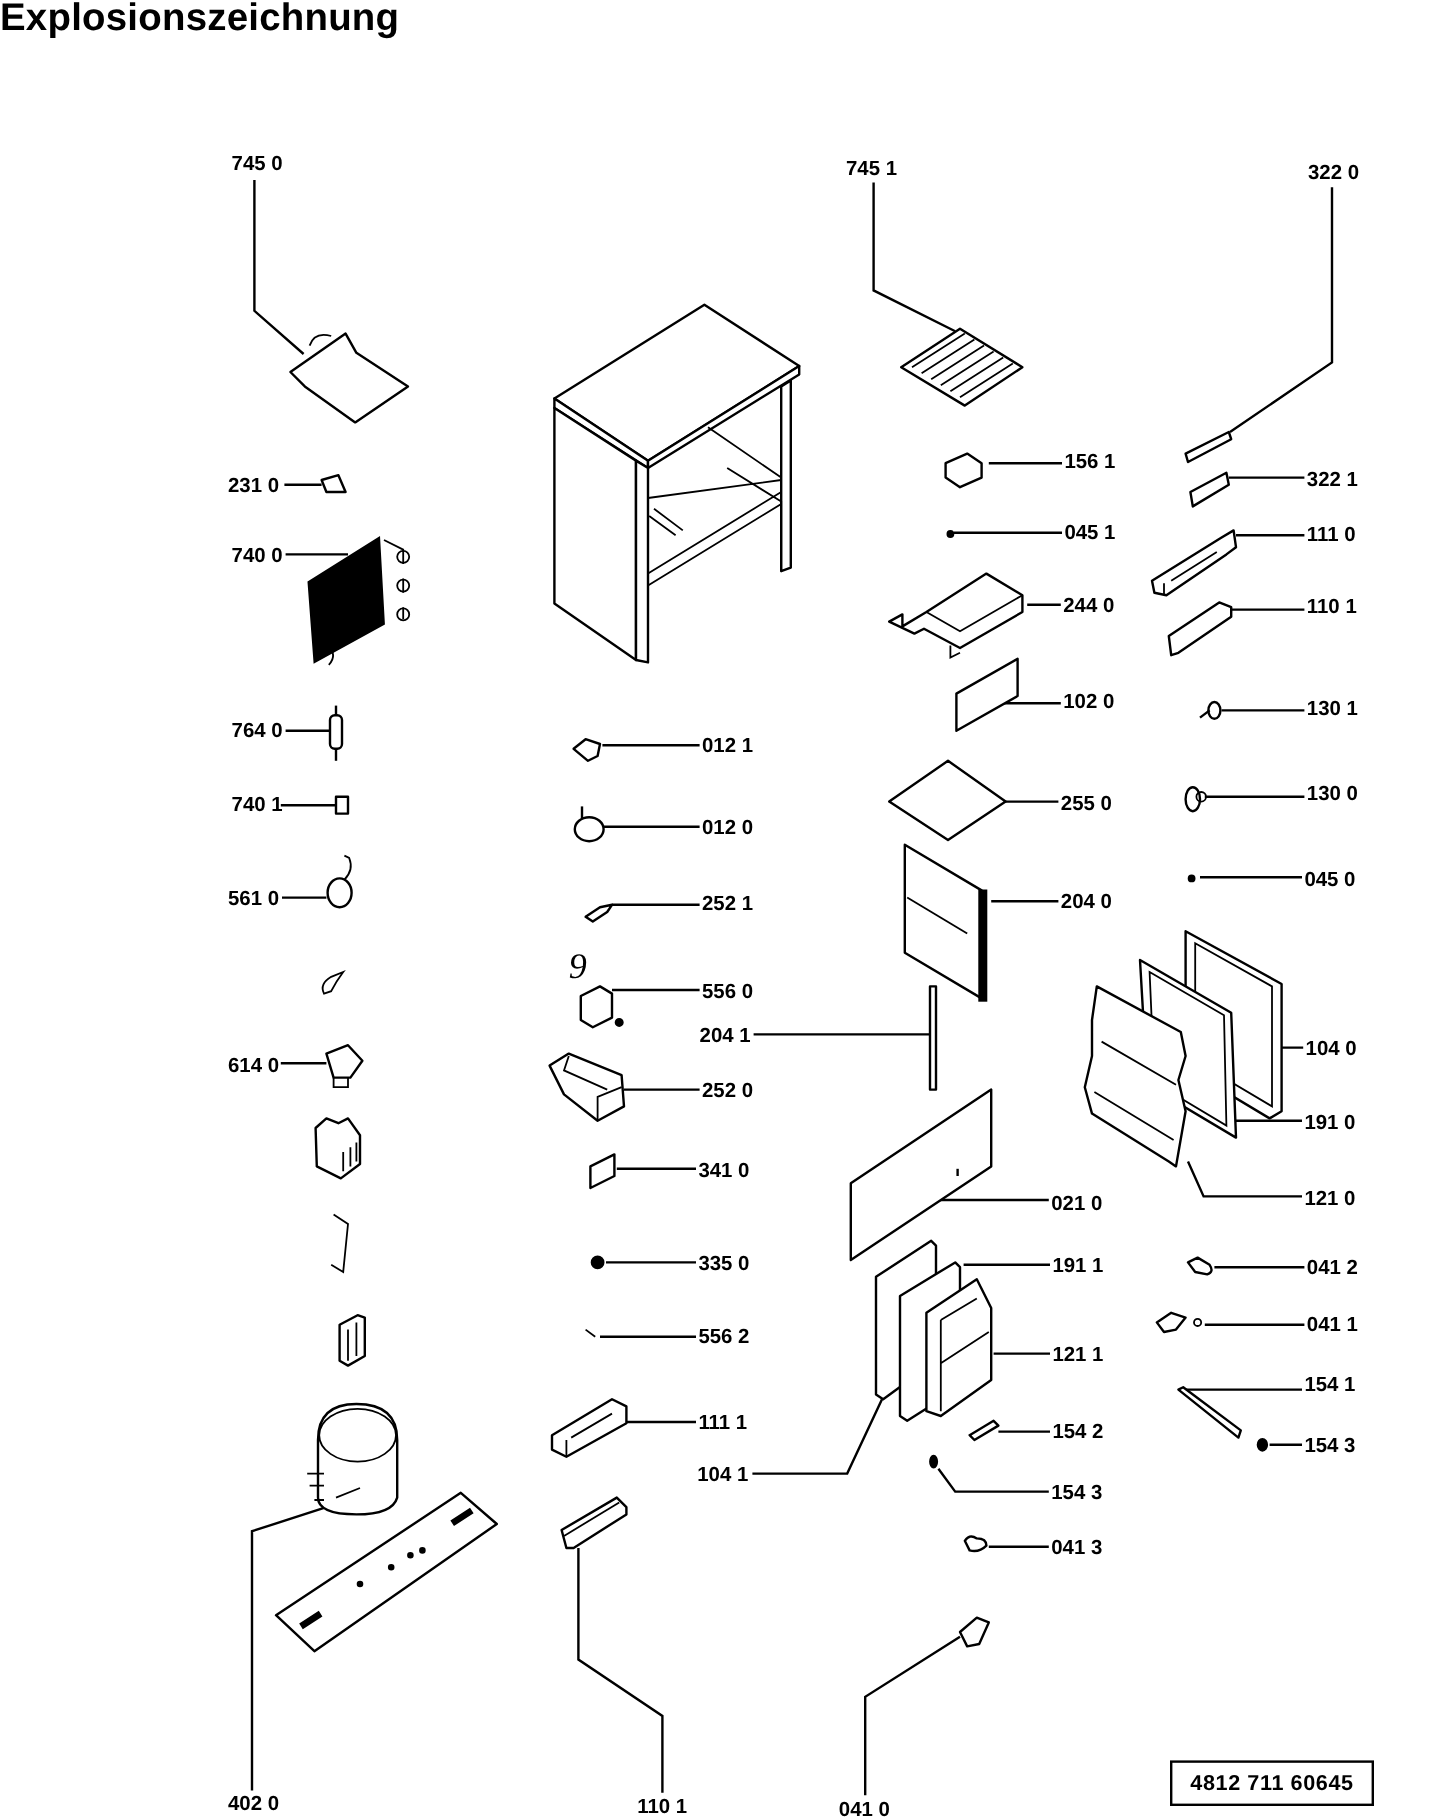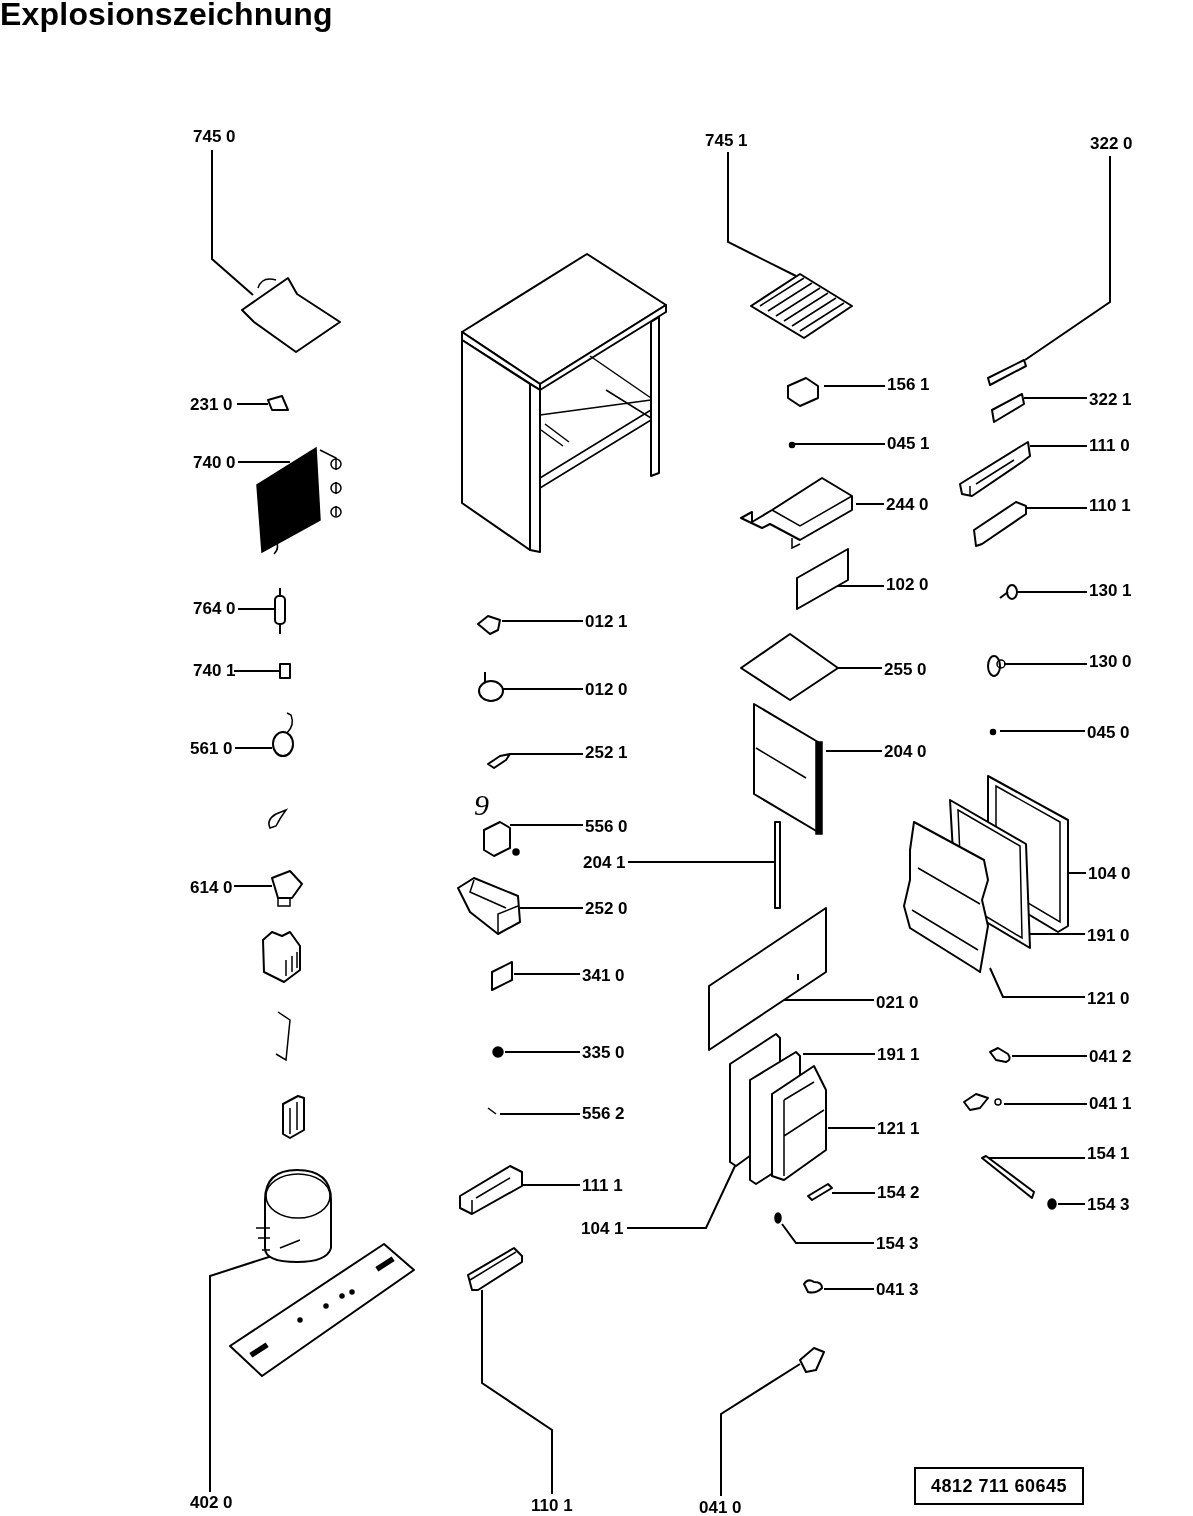--- a/index.html
+++ b/index.html
@@ -4,21 +4,21 @@
 <style>
   html, body { margin: 0; padding: 0; background: #ffffff; }
   body { width: 1193px; height: 1516px; position: relative; overflow: hidden; font-family: "Liberation Sans", sans-serif; }
   .title { position: absolute; left: 0; top: -4px; font-size: 32px; font-weight: bold; color: #000; letter-spacing: 0.2px; }
   svg.diagram { position: absolute; left: 0; top: 0; }
   .lbl { font-family: "Liberation Sans", sans-serif; font-weight: bold; font-size: 17px; fill: #000; }
   .ln { stroke: #000; stroke-width: 2; fill: none; }
   .pt { stroke: #000; stroke-width: 2; fill: #fff; stroke-linejoin: round; }
   .pts { stroke: #000; stroke-width: 1.5; fill: none; }
   .blk { fill: #000; stroke: #000; stroke-width: 1.5; }
-  .docbox { position: absolute; left: 914px; top: 1467px; width: 170px; height: 38px; border: 2px solid #000; box-sizing: border-box; display: flex; align-items: center; justify-content: center; font-weight: bold; font-size: 18px; letter-spacing: 0.5px; }
+  .docbox { position: absolute; left: 975px; top: 1467px; width: 170px; height: 38px; border: 2px solid #000; box-sizing: border-box; display: flex; align-items: center; justify-content: center; font-weight: bold; font-size: 18px; letter-spacing: 0.5px; }
 </style>
 </head>
 <body>
 
 <div class="title">Explosionszeichnung</div>
 
 <svg class="diagram" width="1193" height="1516" viewBox="0 0 1193 1516">
 
   <g>
     <text class="lbl" x="193" y="142">745 0</text>

